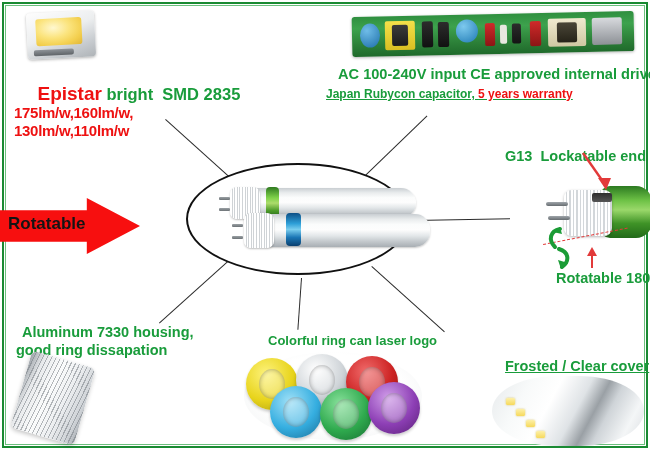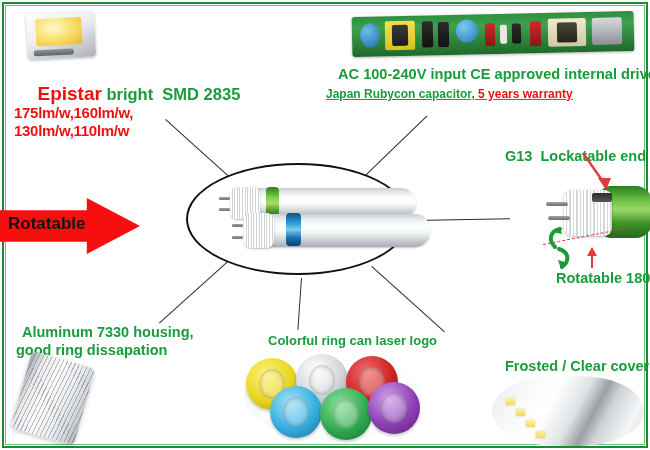--- a/index.html
+++ b/index.html
@@ -42,21 +42,21 @@
   #driver-line2{left:326px;top:87px;font-size:12px;font-weight:bold;color:#199c3b;text-decoration:underline;}
   #driver-line2 .warr{color:#ee1111;}
 
   #g13-text{left:505px;top:148px;font-size:14.5px;font-weight:bold;color:#199c3b;}
   #rot-text{left:556px;top:270px;font-size:14.5px;font-weight:bold;color:#199c3b;}
 
   #alum-line1{left:22px;top:324px;font-size:14.5px;font-weight:bold;color:#199c3b;}
   #alum-line2{left:16px;top:342px;font-size:14.5px;font-weight:bold;color:#199c3b;}
 
   #ring-text{left:268px;top:333px;font-size:13px;font-weight:bold;color:#199c3b;}
-  #cover-text{left:505px;top:358px;font-size:14.5px;font-weight:bold;color:#199c3b;}
+  #cover-text{left:505px;top:358px;font-size:14.5px;font-weight:bold;color:#199c3b;text-decoration:underline;}
 
   
   #adv-arrow{
     position:absolute;left:0px;top:198px;
     width:140px;height:56px;
     background:#f70f0f;
     clip-path:polygon(0% 22%,62% 22%,62% 0%,100% 50%,62% 100%,62% 78%,0% 78%);
   }
   #adv-label{
     position:absolute;left:8px;top:214px;

